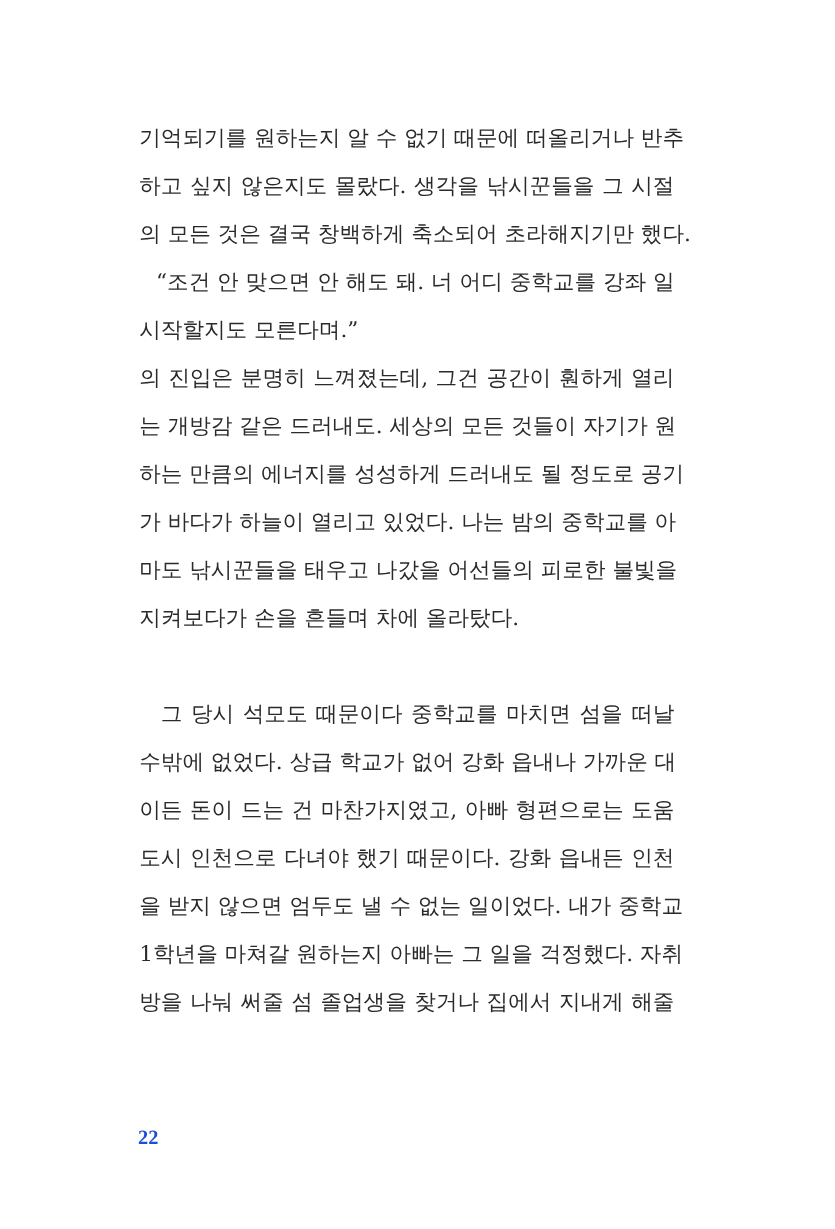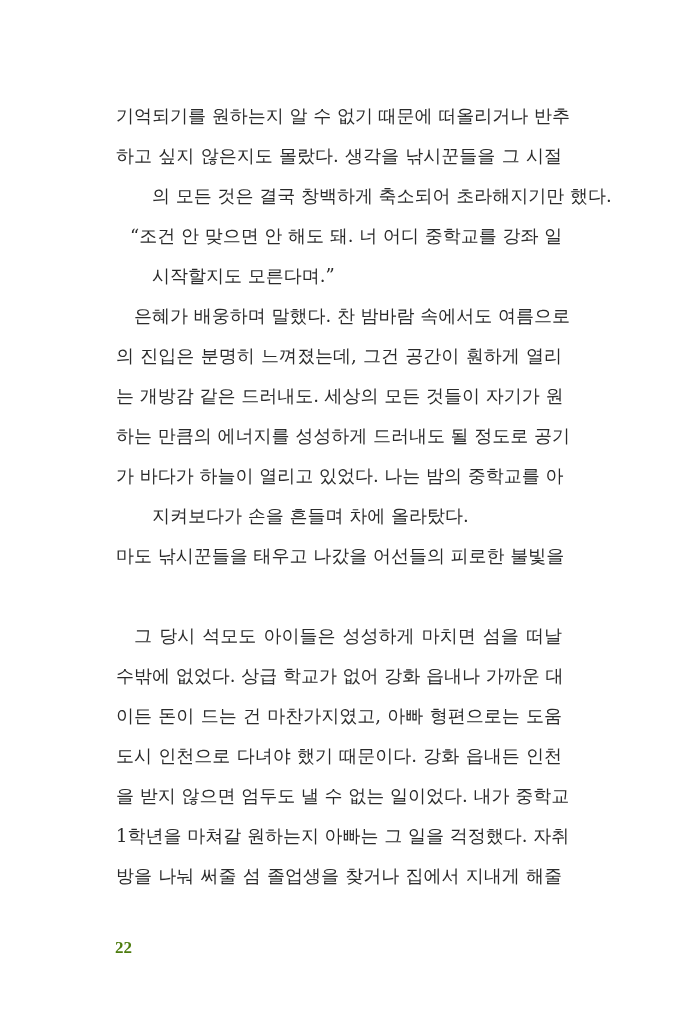--- a/index.html
+++ b/index.html
@@ -34,73 +34,71 @@
       line-height: 40px;
       font-size: 18px;
       white-space: nowrap;
       text-align: justify;
       text-align-last: justify;
       letter-spacing: 0;
       overflow: visible;
     }
     .line.last {
       text-align-last: left;
-      margin-left: 36px;
     }
     .line.indent {
       padding-left: 18px;
     }
     .line.open-quote {
       padding-left: 14px;
     }
     .blank {
       display: block;
       height: 40px;
     }
     .page-number {
       position: absolute;
       left: 115px;
       top: 938px;
       font-family: "Liberation Serif", "DejaVu Serif", serif;
       font-weight: bold;
       font-size: 17px;
-      color: #4d7c0f;
+      color: #1d4ed8;
     }
   </style>
 </head>
 <body>
 
 <div class="page">
   <div class="text-block">
 
     <div>
       <span class="line">기억되기를 원하는지 알 수 없기 때문에 떠올리거나 반추</span>
       <span class="line">하고 싶지 않은지도 몰랐다. 생각을 낚시꾼들을 그 시절</span>
       <span class="line last">의 모든 것은 결국 창백하게 축소되어 초라해지기만 했다.</span>
     </div>
 
     <div>
       <span class="line open-quote">“조건 안 맞으면 안 해도 돼. 너 어디 중학교를 강좌 일</span>
       <span class="line last">시작할지도 모른다며.”</span>
     </div>
 
     <div>
-      <span class="line indent">은혜가 배웅하며 말했다. 찬 밤바람 속에서도 여름으로</span>
       <span class="line">의 진입은 분명히 느껴졌는데, 그건 공간이 훤하게 열리</span>
       <span class="line">는 개방감 같은 드러내도. 세상의 모든 것들이 자기가 원</span>
       <span class="line">하는 만큼의 에너지를 성성하게 드러내도 될 정도로 공기</span>
       <span class="line">가 바다가 하늘이 열리고 있었다. 나는 밤의 중학교를 아</span>
+      <span class="line">마도 낚시꾼들을 태우고 나갔을 어선들의 피로한 불빛을</span>
       <span class="line last">지켜보다가 손을 흔들며 차에 올라탔다.</span>
-      <span class="line">마도 낚시꾼들을 태우고 나갔을 어선들의 피로한 불빛을</span>
     </div>
 
     <span class="blank"></span>
 
     <div>
-      <span class="line indent">그 당시 석모도 아이들은 성성하게 마치면 섬을 떠날</span>
+      <span class="line indent">그 당시 석모도 때문이다 중학교를 마치면 섬을 떠날</span>
       <span class="line">수밖에 없었다. 상급 학교가 없어 강화 읍내나 가까운 대</span>
       <span class="line">이든 돈이 드는 건 마찬가지였고, 아빠 형편으로는 도움</span>
       <span class="line">도시 인천으로 다녀야 했기 때문이다. 강화 읍내든 인천</span>
       <span class="line">을 받지 않으면 엄두도 낼 수 없는 일이었다. 내가 중학교</span>
       <span class="line">1학년을 마쳐갈 원하는지 아빠는 그 일을 걱정했다. 자취</span>
       <span class="line">방을 나눠 써줄 섬 졸업생을 찾거나 집에서 지내게 해줄</span>
     </div>
   </div>
 
   <div class="page-number">22</div>

